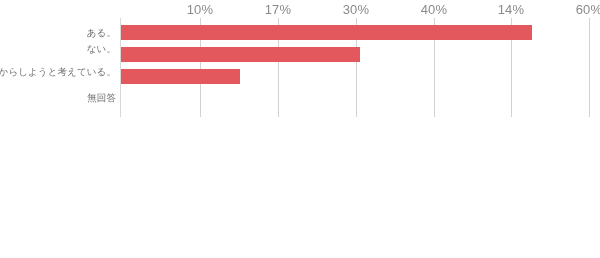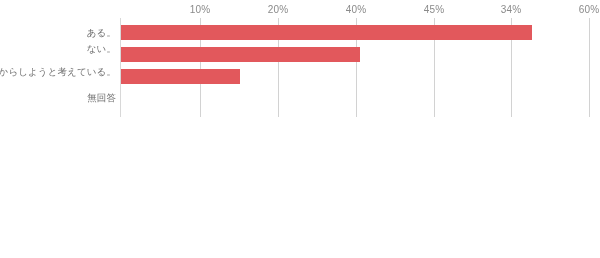--- a/index.html
+++ b/index.html
@@ -19,21 +19,21 @@
     width: 600px;
     height: 258px;
     background: #ffffff;
   }
 
   
 
   .tick-label {
     position: absolute;
     top: 4px;
-    font-size: 10px;
+    font-size: 13px;
     color: #8a8a8a;
     text-align: center;
     width: 40px;
     margin-left: -20px;
     line-height: 11px;
     white-space: nowrap;
     letter-spacing: 0.2px;
   }
 
   .gridline {
@@ -69,24 +69,24 @@
     height: 15px;
     background: #e2585c;
   }
 </style>
 </head>
 <body>
 
 <div id="chart-root">
 
   <div class="tick-label" style="left:200px;">10%</div>
-  <div class="tick-label" style="left:278px;">20%</div>
-  <div class="tick-label" style="left:356px;">40%</div>
-  <div class="tick-label" style="left:434px;">45%</div>
-  <div class="tick-label" style="left:511px;">34%</div>
+  <div class="tick-label" style="left:278px;">17%</div>
+  <div class="tick-label" style="left:356px;">30%</div>
+  <div class="tick-label" style="left:434px;">40%</div>
+  <div class="tick-label" style="left:511px;">14%</div>
   <div class="tick-label" style="left:589px;">60%</div>
 
   <div class="gridline" style="left:200px;"></div>
   <div class="gridline" style="left:278px;"></div>
   <div class="gridline" style="left:356px;"></div>
   <div class="gridline" style="left:434px;"></div>
   <div class="gridline" style="left:511px;"></div>
   <div class="gridline" style="left:589px;"></div>
 
   <div class="axis-line"></div>

